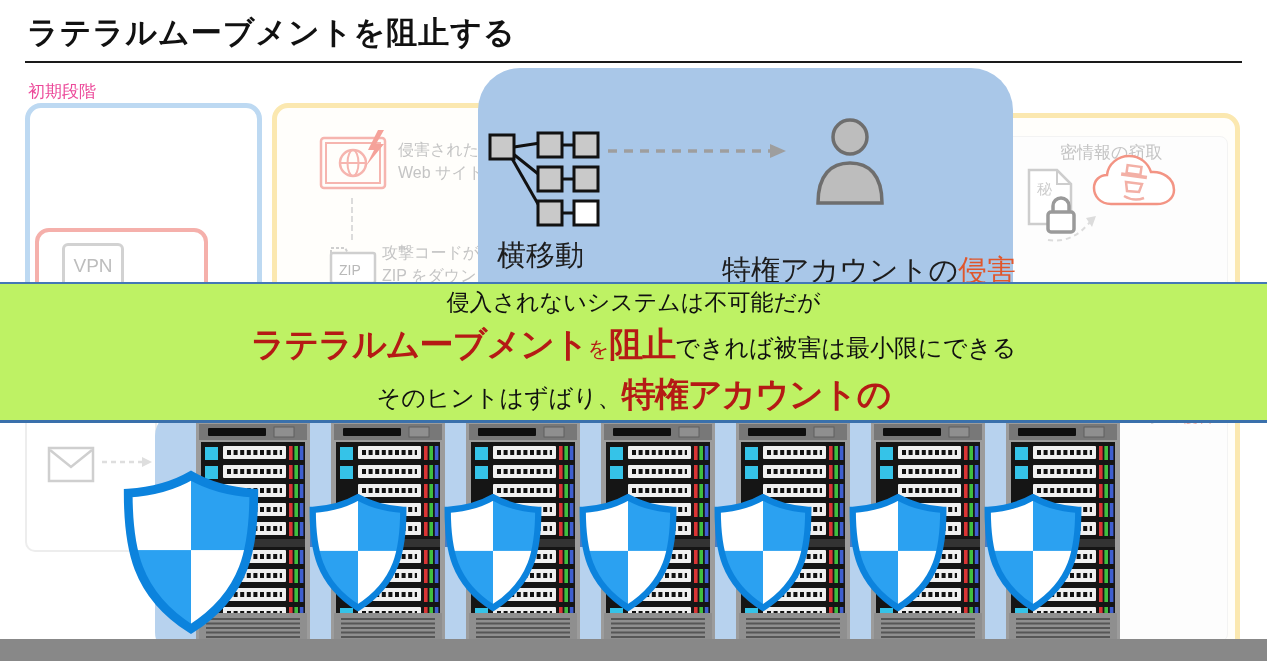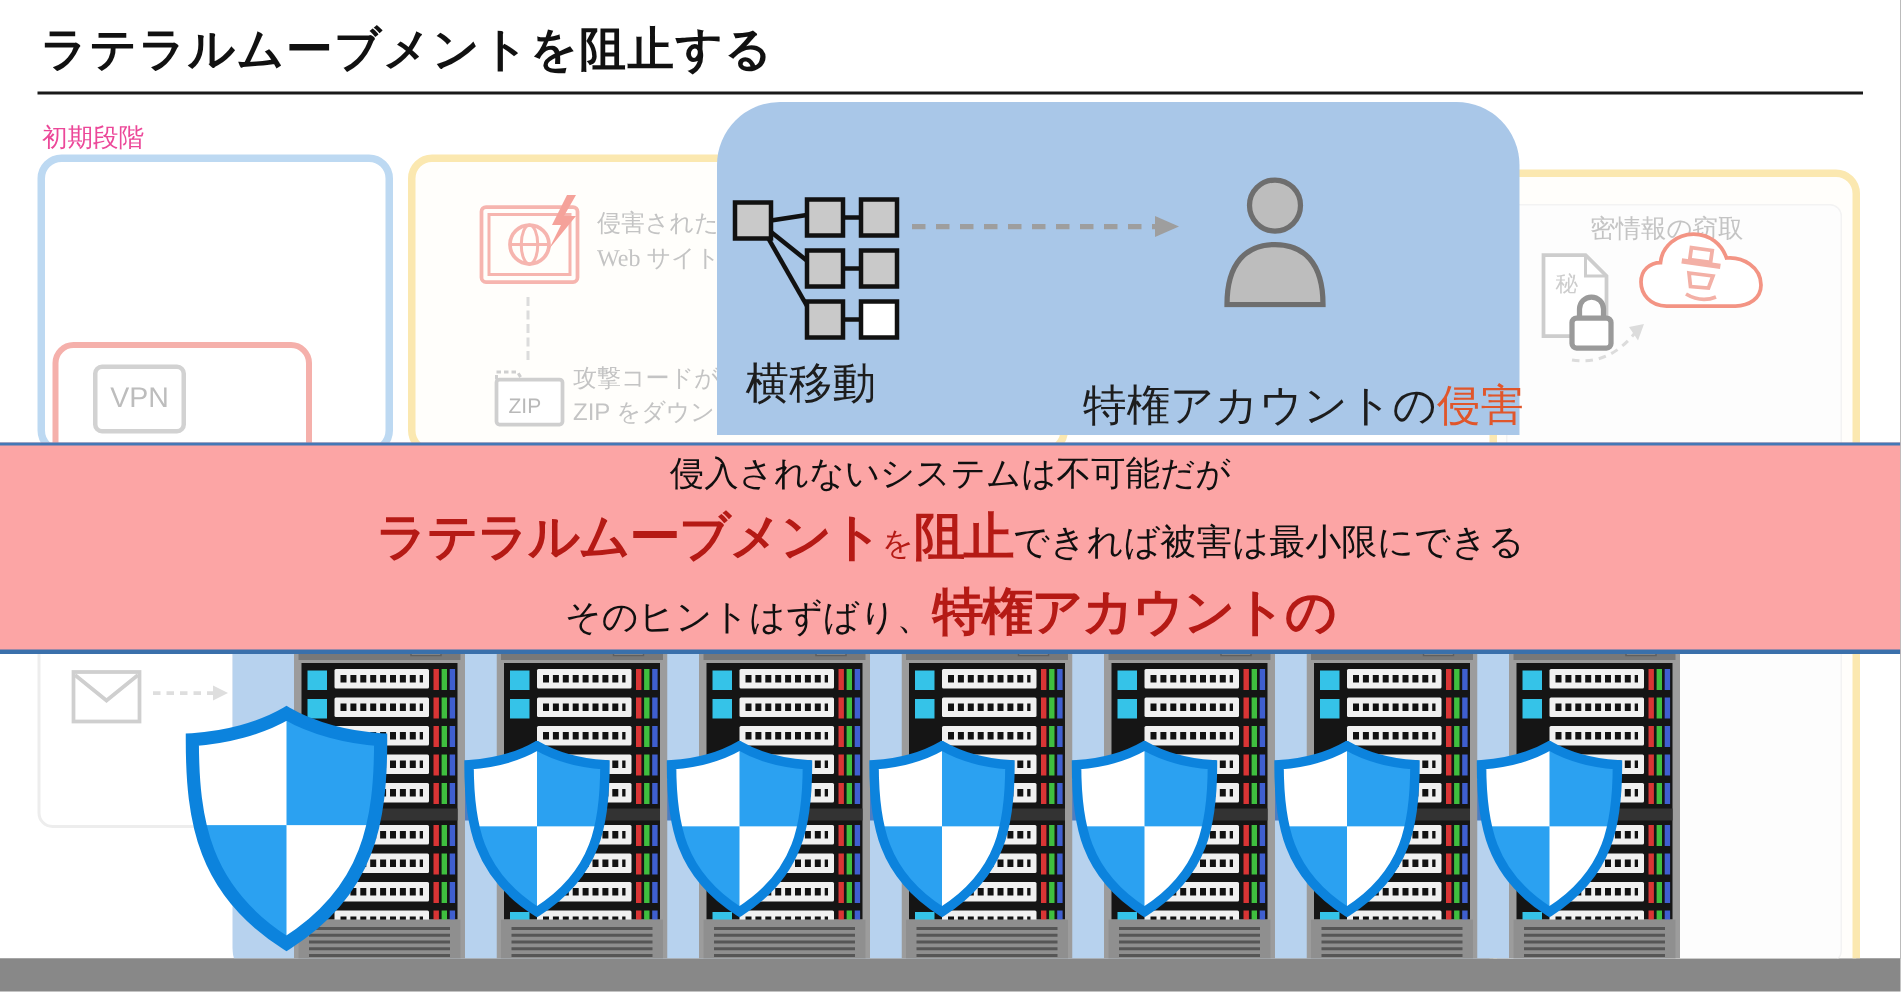--- a/index.html
+++ b/index.html
@@ -14,21 +14,21 @@
 
   
   .box-blue{left:25px;top:103px;width:227px;height:190px;border:5px solid #bdd9f2;border-radius:16px;z-index:1;background:#fff;}
   .box-yellow-mid{left:272px;top:103px;width:430px;height:190px;border:5px solid #fbe8b0;border-radius:16px;z-index:1;background:#fffefb;}
   .box-yellow-right{left:993px;top:113px;width:237px;height:537px;border:5px solid #fbe8b0;border-radius:16px;z-index:1;background:#fffefb;}
   .card{background:#fdfdfd;border:1px solid #f3f3f3;border-radius:8px;z-index:1;}
   .card1{left:1004px;top:136px;width:222px;height:212px;}
   .card2{left:1004px;top:356px;width:222px;height:284px;}
 
   .faded-label{color:#c4c4c4;font-size:16px;line-height:1.45;z-index:2;}
-  .lbl-compromised{left:398px;top:138px;font-family:Liberation Serif, serif;}
+  .lbl-compromised{left:398px;top:138px;}
   .lbl-zip{left:382px;top:241px;}
   .lbl-theft{left:1060px;top:141px;font-size:17px;}
   .lbl-phishing{left:28px;top:496px;font-size:15px;color:#c9c9c9;transform:rotate(-6deg);}
   .lbl-infected{left:30px;top:404px;font-size:15px;font-weight:bold;color:#a9bbd0;z-index:4;white-space:nowrap;}
   .lbl-catalog{left:1133px;top:407px;font-size:16px;z-index:4;white-space:nowrap;}
   .lbl-catalog .red{color:#f2b3a9;}
   .lbl-catalog .gray{color:#cccccc;}
 
   
   .vpn-box{left:35px;top:228px;width:165px;height:80px;border:4px solid #f5b0ab;border-radius:14px;z-index:2;background:#fff;}
@@ -41,21 +41,21 @@
   
   .vdash{left:351px;top:198px;height:42px;width:0;border-left:2px dashed #dcdcdc;z-index:2;}
 
   
   .top-panel{left:478px;top:68px;width:535px;height:222px;background:#a9c7e8;border-radius:42px 42px 0 0;z-index:3;}
   .lbl-lateral{left:497px;top:236px;font-size:29px;color:#1d1d1d;z-index:4;text-align:center;}
   .lbl-priv{left:722px;top:236px;font-size:29px;color:#1d1d1d;z-index:4;white-space:nowrap;margin-top:15px;}
   .lbl-priv .orange{color:#e0562b;}
 
   
-  .banner{left:0;top:295px;width:1267px;height:141px;background:#fca5a5;z-index:50;
+  .banner{left:0;top:282px;width:1267px;height:141px;background:#bef264;z-index:50;
           border-top:2px solid #4478b6;border-bottom:3px solid #3a70ab;box-sizing:border-box;
           display:flex;flex-direction:column;align-items:center;justify-content:center;gap:4px;}
   .banner .ln{color:#101010;white-space:nowrap;}
   .banner .ln1{font-size:23px;}
   .banner .ln2,.banner .ln3{font-size:24px;}
   .banner .red-big{color:#b51a15;font-weight:bold;font-size:34px;letter-spacing:-1px;}
   .banner .red-sm{color:#b51a15;font-size:21px;}
 
   
   .bottom-panel{left:155px;top:410px;width:958px;height:248px;background:#b7d2ee;border-radius:26px;z-index:5;}

